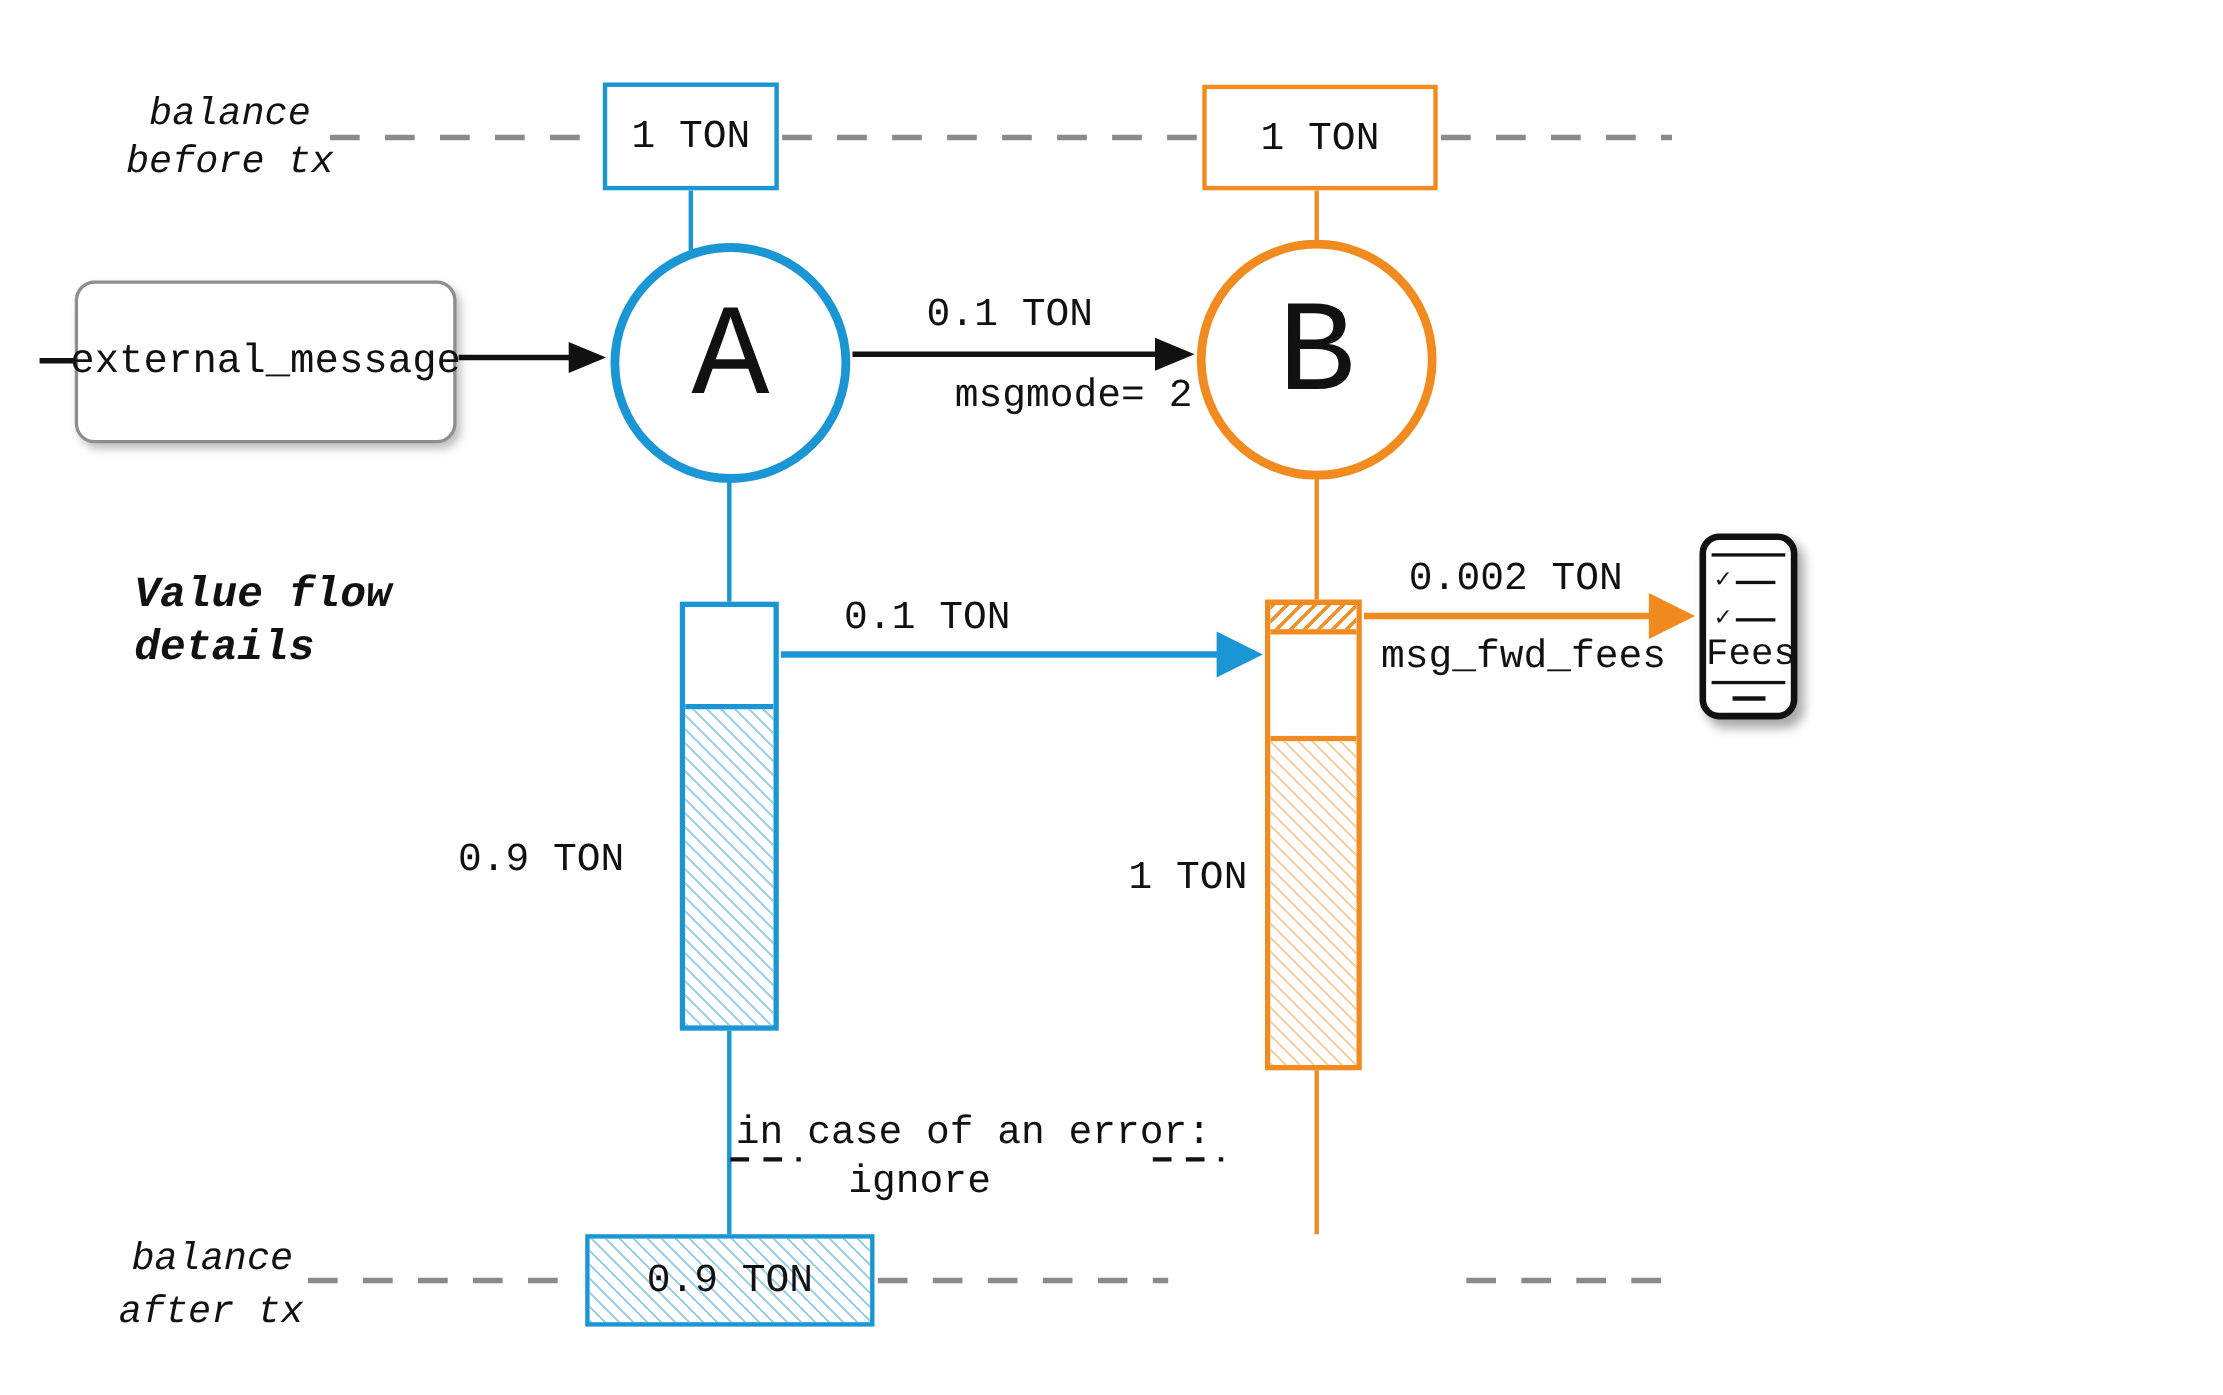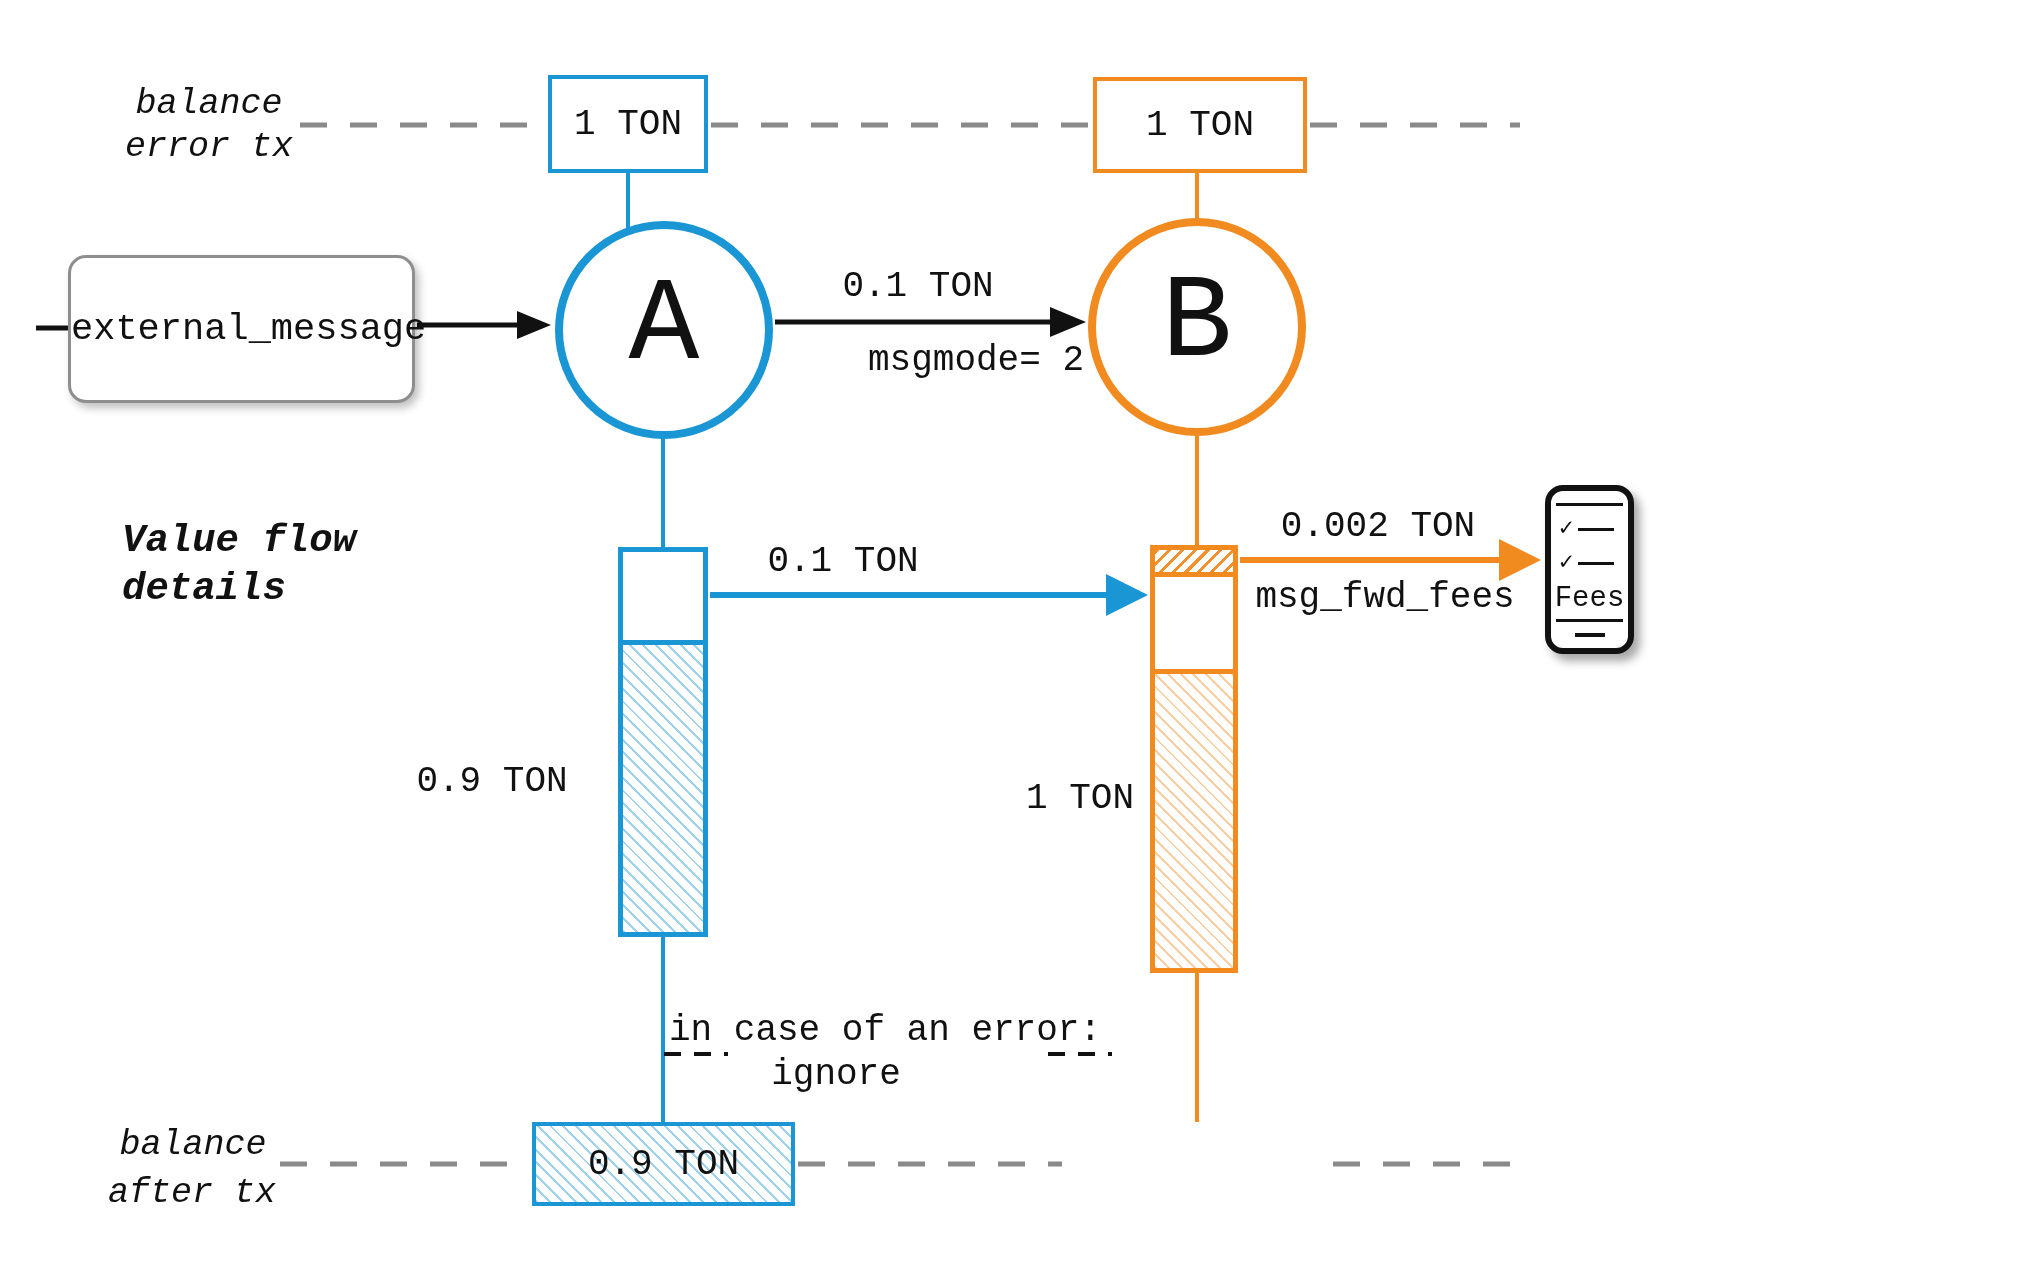--- a/index.html
+++ b/index.html
@@ -44,21 +44,21 @@
     position:absolute;width:218px;height:218px;border-radius:50%;background:#fff;
     box-sizing:border-box;display:flex;align-items:center;justify-content:center;
     font-size:118px;line-height:1;padding-bottom:6px;
   }
   .acct.blue{border:8px solid var(--blue);}
   .acct.orange{border:8px solid var(--orange);}
   
   .extbox{
     position:absolute;left:68px;top:255px;width:347px;height:148px;border-radius:18px;
     border:3px solid var(--box-border-gray);background:#fff;box-sizing:border-box;
-    display:flex;align-items:center;justify-content:flex-start;font-size:37px;
+    display:flex;align-items:center;justify-content:center;font-size:37px;
     box-shadow:4px 5px 8px rgba(0,0,0,.25);
   }
   
   .bar{position:absolute;box-sizing:border-box;display:flex;flex-direction:column;background:#fff;}
   .bar.blue{border:5px solid var(--blue);}
   .bar.orange{border:5px solid var(--orange);}
   .seg{box-sizing:border-box;}
   .seg.white{background:#fff;}
   .div-blue{border-bottom:5px solid var(--blue);}
   .div-orange{border-bottom:5px solid var(--orange);}
@@ -66,21 +66,21 @@
   
   .fees{
     position:absolute;left:1545px;top:485px;width:89px;height:169px;box-sizing:border-box;
     border:6px solid var(--black);border-radius:18px;background:#fff;
     box-shadow:6px 7px 10px rgba(0,0,0,.35);
   }
   .fees .topline{position:absolute;left:5px;right:5px;top:12px;height:3px;background:var(--black);}
   .fees .row{position:absolute;left:8px;display:flex;align-items:center;gap:5px;}
   .fees .check{font-size:24px;font-weight:bold;line-height:1;}
   .fees .rline{width:36px;height:3px;background:var(--black);}
-  .fees .feestxt{position:absolute;left:0;right:0;bottom:33px;text-align:center;font-size:29px;}
+  .fees .feestxt{position:absolute;left:0;right:0;bottom:33px;text-align:center;font-size:34px;}
   .fees .botline{position:absolute;left:5px;right:5px;bottom:26px;height:3px;background:var(--black);}
   .fees .homedash{position:absolute;left:50%;bottom:11px;width:30px;height:4px;background:var(--black);transform:translateX(-50%);}
   .section-title{position:absolute;left:122px;top:518px;font-weight:bold;font-style:italic;font-size:39px;line-height:1.22;}
 </style>
 </head>
 <body>
 
 <div class="stage">
 
   <svg class="layer" width="2021" height="1268" viewBox="0 0 2021 1268">
@@ -111,21 +111,21 @@
     <polygon class="hd-blue" points="1106,574 1148,595 1106,616"></polygon>
 
     <line class="ar-orange" x1="1240" y1="560" x2="1503" y2="560"></line>
     <polygon class="hd-orange" points="1499,539 1541,560 1499,581"></polygon>
 
     <line class="dash-black" x1="664" y1="1054" x2="728" y2="1054"></line>
     <line class="dash-black" x1="1048" y1="1054" x2="1112" y2="1054"></line>
   </svg>
 
   <div class="abs ctr italic" style="left:209px;top:104px;">balance</div>
-  <div class="abs ctr italic" style="left:209px;top:147px;">error tx</div>
+  <div class="abs ctr italic" style="left:209px;top:147px;">before tx</div>
 
   <div class="valbox blue" style="left:548px;top:75px;width:160px;height:98px;">
     <span>1 TON</span>
   </div>
   <div class="valbox orange" style="left:1093px;top:77px;width:214px;height:96px;">
     <span>1 TON</span>
   </div>
 
   <div class="extbox">
     <span>external_message</span>

